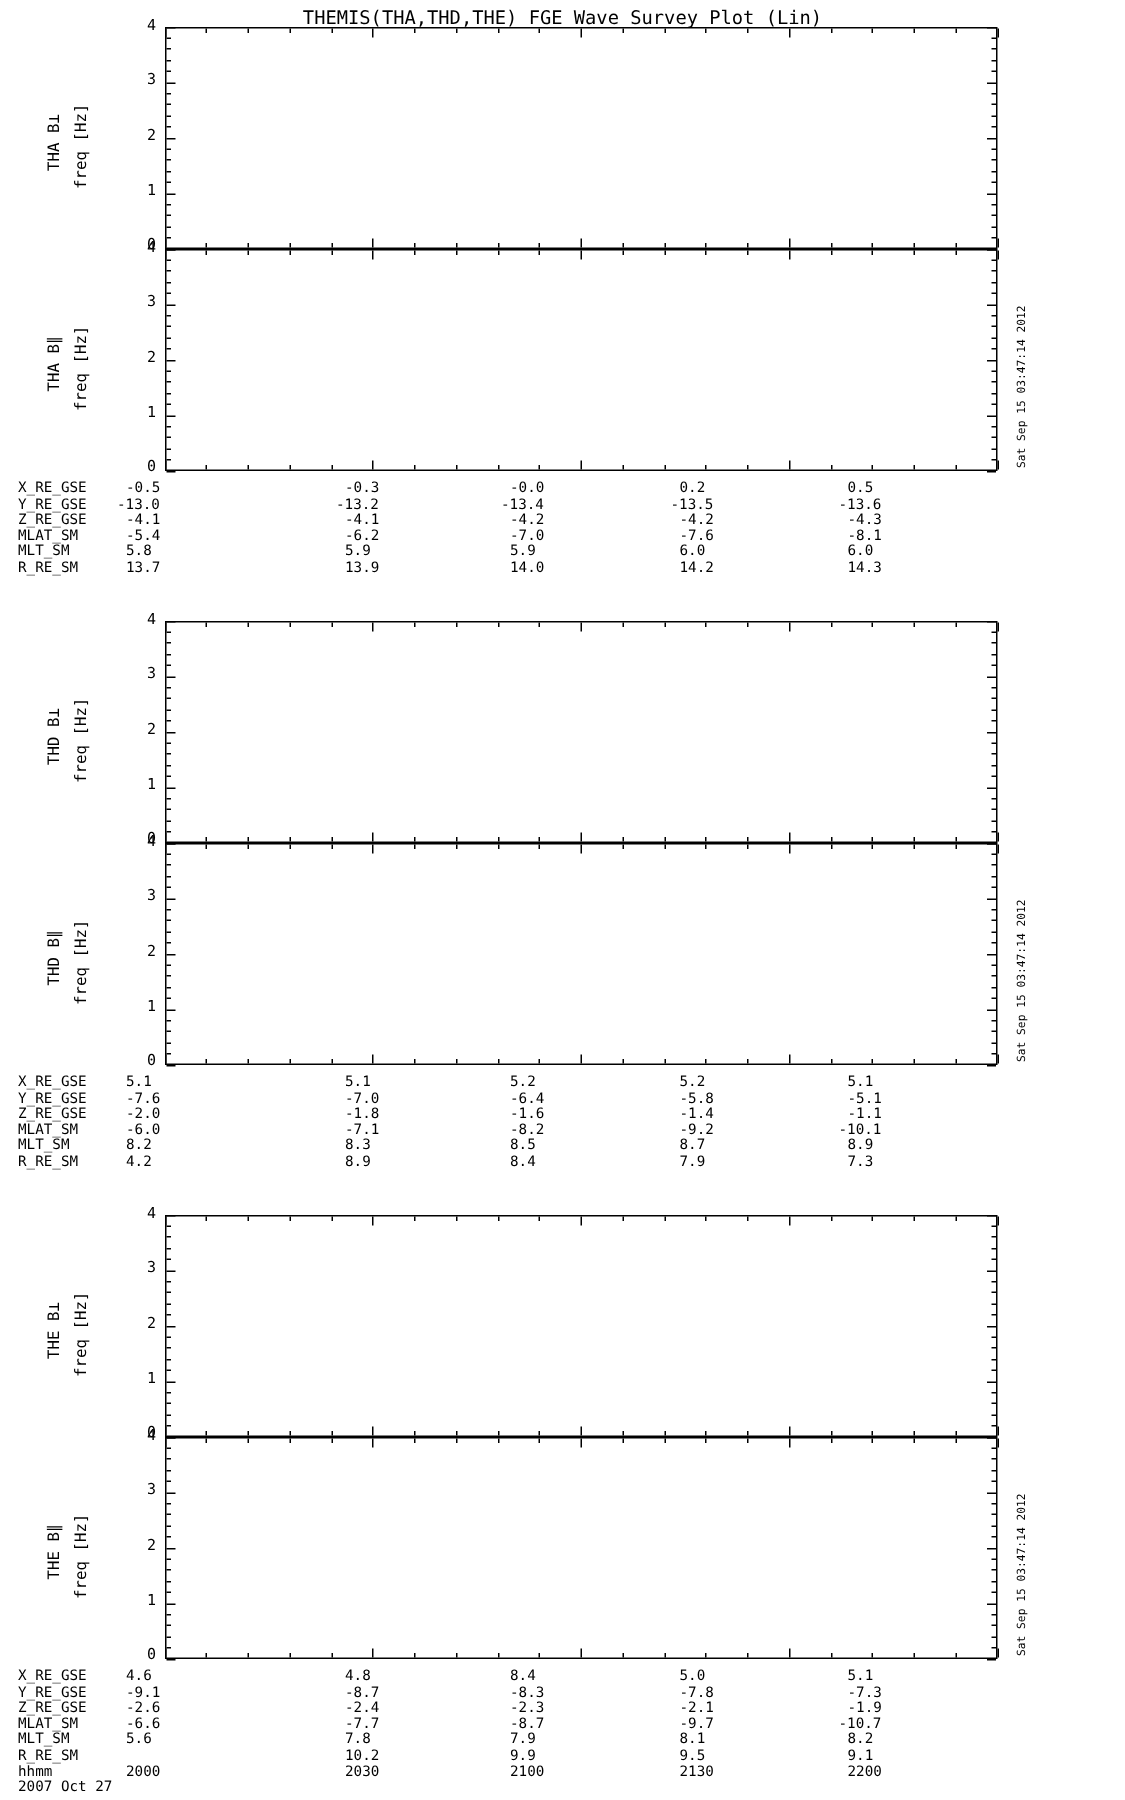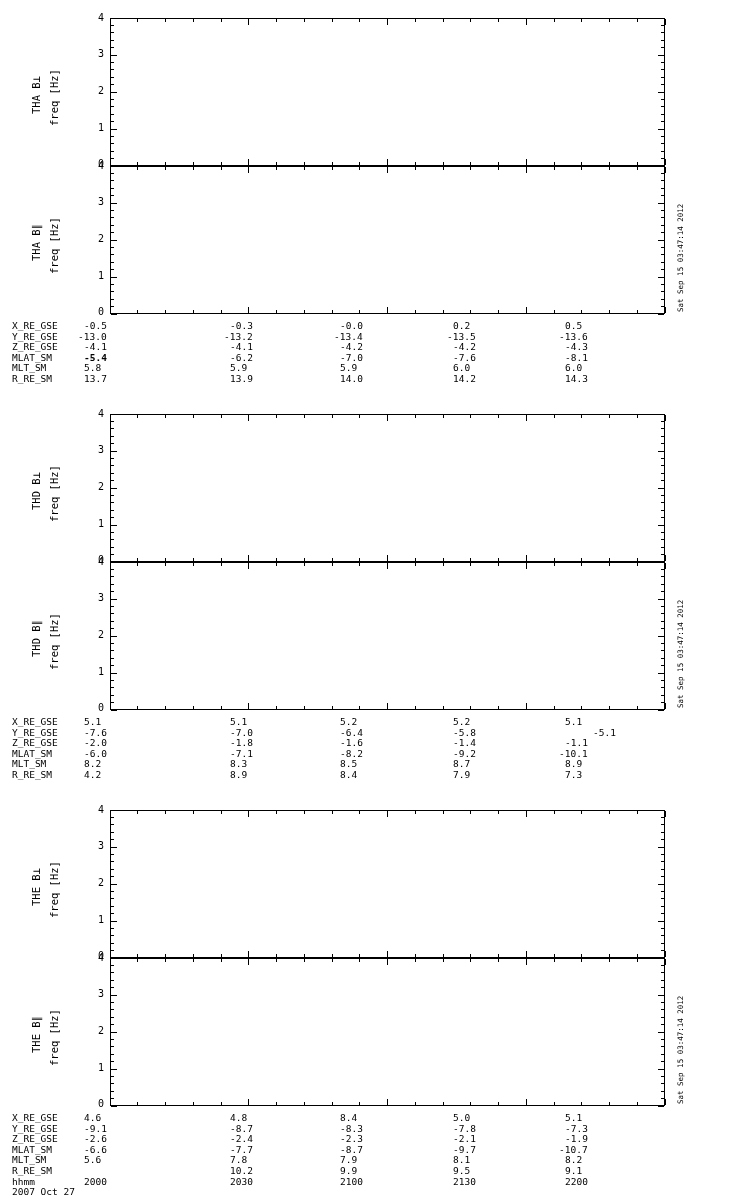--- a/index.html
+++ b/index.html
@@ -12,20 +12,21 @@
   .tickmark{position:absolute;background:#000;}
   .lbl{position:absolute;font-size:9.5px;white-space:pre;}
   .valrow{position:absolute;font-size:9.5px;white-space:pre;}
   .vdate{position:absolute;font-size:7.5px;writing-mode:vertical-rl;transform:rotate(180deg);white-space:nowrap;color:#000;}
 </style>
 </head>
 <body>
 
 <div class="root">
 
+  <div class="title">THEMIS(THA,THD,THE) FGE Wave Survey Plot (Lin)</div>
 
   <div class="panel" style="left:110px;top:18px;width:555px;height:148px;"></div>
   <div class="ylab" style="left:30px;top:50px;width:14px;height:90px;">THA B⊥</div>
   <div class="ylab" style="left:48px;top:58px;width:14px;height:80px;">freq [Hz]</div>
   <div class="ytick" style="left:82px;top:12px;">4</div>
   <div class="ytick" style="left:82px;top:48px;">3</div>
   <div class="ytick" style="left:82px;top:85px;">2</div>
   <div class="ytick" style="left:82px;top:122px;">1</div>
   <div class="ytick" style="left:82px;top:158px;">0</div>
 
@@ -52,21 +53,21 @@
       <div class="valrow" style="left:326px;top:10.6px;">-13.4</div>
       <div class="valrow" style="left:439px;top:10.6px;">-13.5</div>
       <div class="valrow" style="left:551px;top:10.6px;">-13.6</div>
       <div class="lbl" style="left:4px;top:21.2px;">Z_RE_GSE</div>
       <div class="valrow" style="left:76px;top:21.2px;">-4.1</div>
       <div class="valrow" style="left:222px;top:21.2px;">-4.1</div>
       <div class="valrow" style="left:332px;top:21.2px;">-4.2</div>
       <div class="valrow" style="left:445px;top:21.2px;">-4.2</div>
       <div class="valrow" style="left:557px;top:21.2px;">-4.3</div>
       <div class="lbl" style="left:4px;top:31.799999999999997px;">MLAT_SM</div>
-      <div class="valrow" style="left:76px;top:31.799999999999997px;font-weight:bold;">-5.4</div>
+      <div class="valrow" style="left:76px;top:31.799999999999997px;">-5.4</div>
       <div class="valrow" style="left:222px;top:31.799999999999997px;">-6.2</div>
       <div class="valrow" style="left:332px;top:31.799999999999997px;">-7.0</div>
       <div class="valrow" style="left:445px;top:31.799999999999997px;">-7.6</div>
       <div class="valrow" style="left:557px;top:31.799999999999997px;">-8.1</div>
       <div class="lbl" style="left:4px;top:42.4px;">MLT_SM</div>
       <div class="valrow" style="left:76px;top:42.4px;">5.8</div>
       <div class="valrow" style="left:222px;top:42.4px;">5.9</div>
       <div class="valrow" style="left:332px;top:42.4px;">5.9</div>
       <div class="valrow" style="left:445px;top:42.4px;">6.0</div>
       <div class="valrow" style="left:557px;top:42.4px;">6.0</div>
@@ -102,21 +103,21 @@
       <div class="valrow" style="left:76px;top:0px;">5.1</div>
       <div class="valrow" style="left:222px;top:0px;">5.1</div>
       <div class="valrow" style="left:332px;top:0px;">5.2</div>
       <div class="valrow" style="left:445px;top:0px;">5.2</div>
       <div class="valrow" style="left:557px;top:0px;">5.1</div>
       <div class="lbl" style="left:4px;top:10.6px;">Y_RE_GSE</div>
       <div class="valrow" style="left:76px;top:10.6px;">-7.6</div>
       <div class="valrow" style="left:222px;top:10.6px;">-7.0</div>
       <div class="valrow" style="left:332px;top:10.6px;">-6.4</div>
       <div class="valrow" style="left:445px;top:10.6px;">-5.8</div>
-      <div class="valrow" style="left:557px;top:10.6px;margin-left:28px;">-5.1</div>
+      <div class="valrow" style="left:557px;top:10.6px;">-5.1</div>
       <div class="lbl" style="left:4px;top:21.2px;">Z_RE_GSE</div>
       <div class="valrow" style="left:76px;top:21.2px;">-2.0</div>
       <div class="valrow" style="left:222px;top:21.2px;">-1.8</div>
       <div class="valrow" style="left:332px;top:21.2px;">-1.6</div>
       <div class="valrow" style="left:445px;top:21.2px;">-1.4</div>
       <div class="valrow" style="left:557px;top:21.2px;">-1.1</div>
       <div class="lbl" style="left:4px;top:31.799999999999997px;">MLAT_SM</div>
       <div class="valrow" style="left:76px;top:31.799999999999997px;">-6.0</div>
       <div class="valrow" style="left:222px;top:31.799999999999997px;">-7.1</div>
       <div class="valrow" style="left:332px;top:31.799999999999997px;">-8.2</div>

